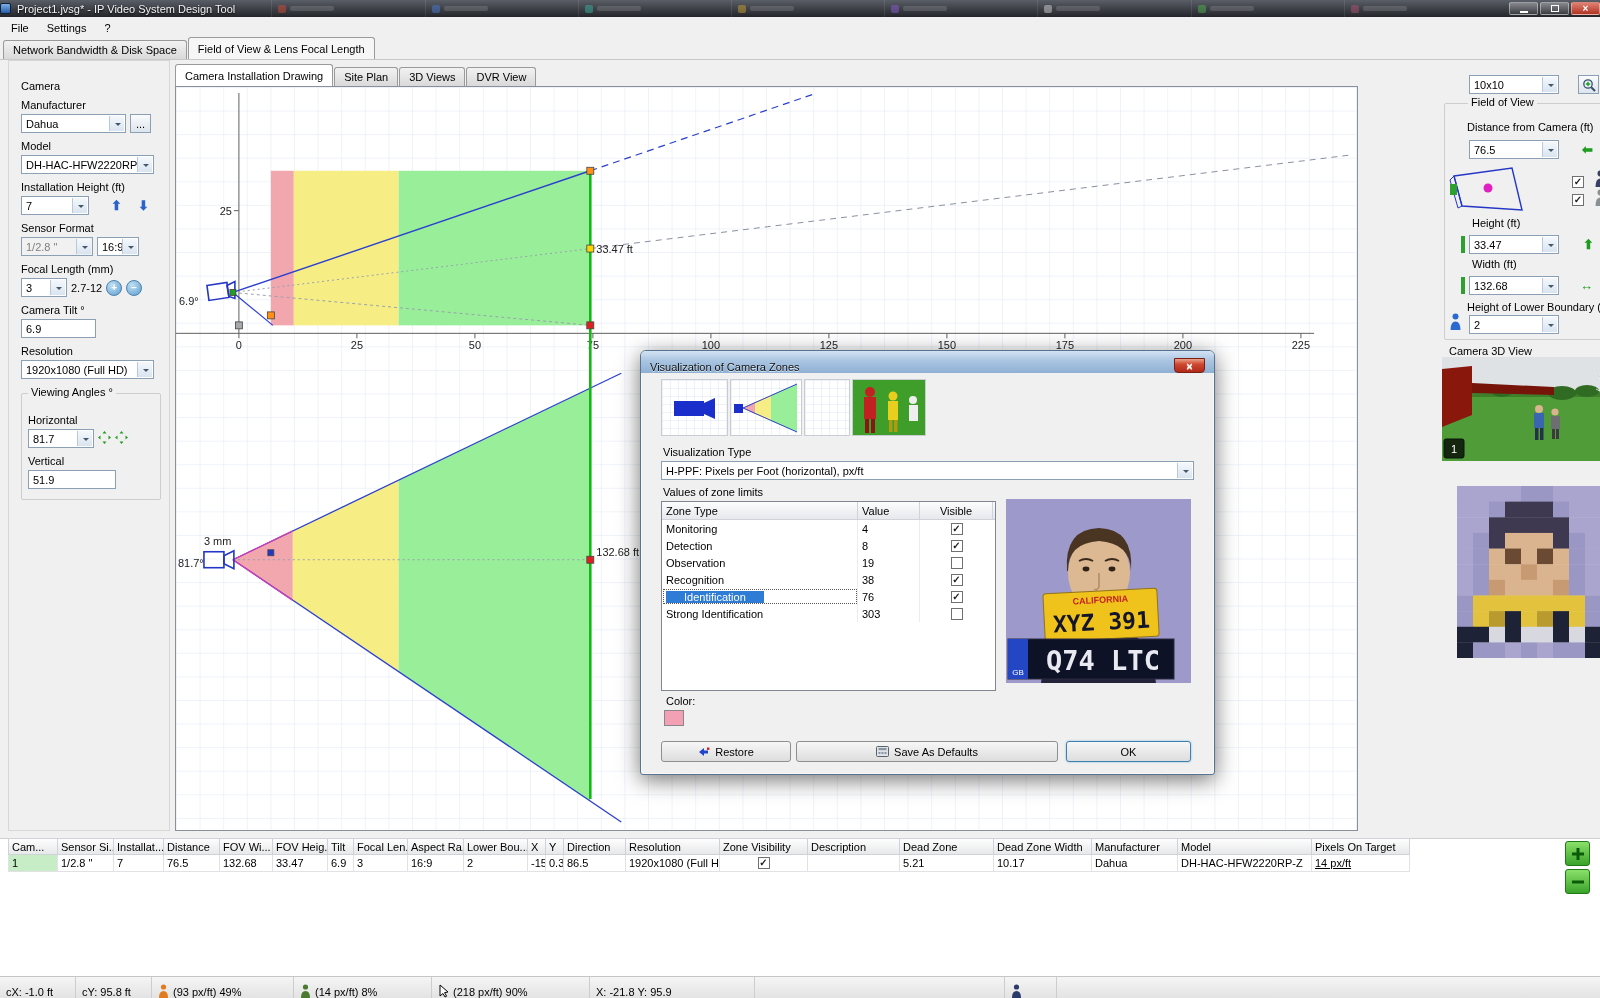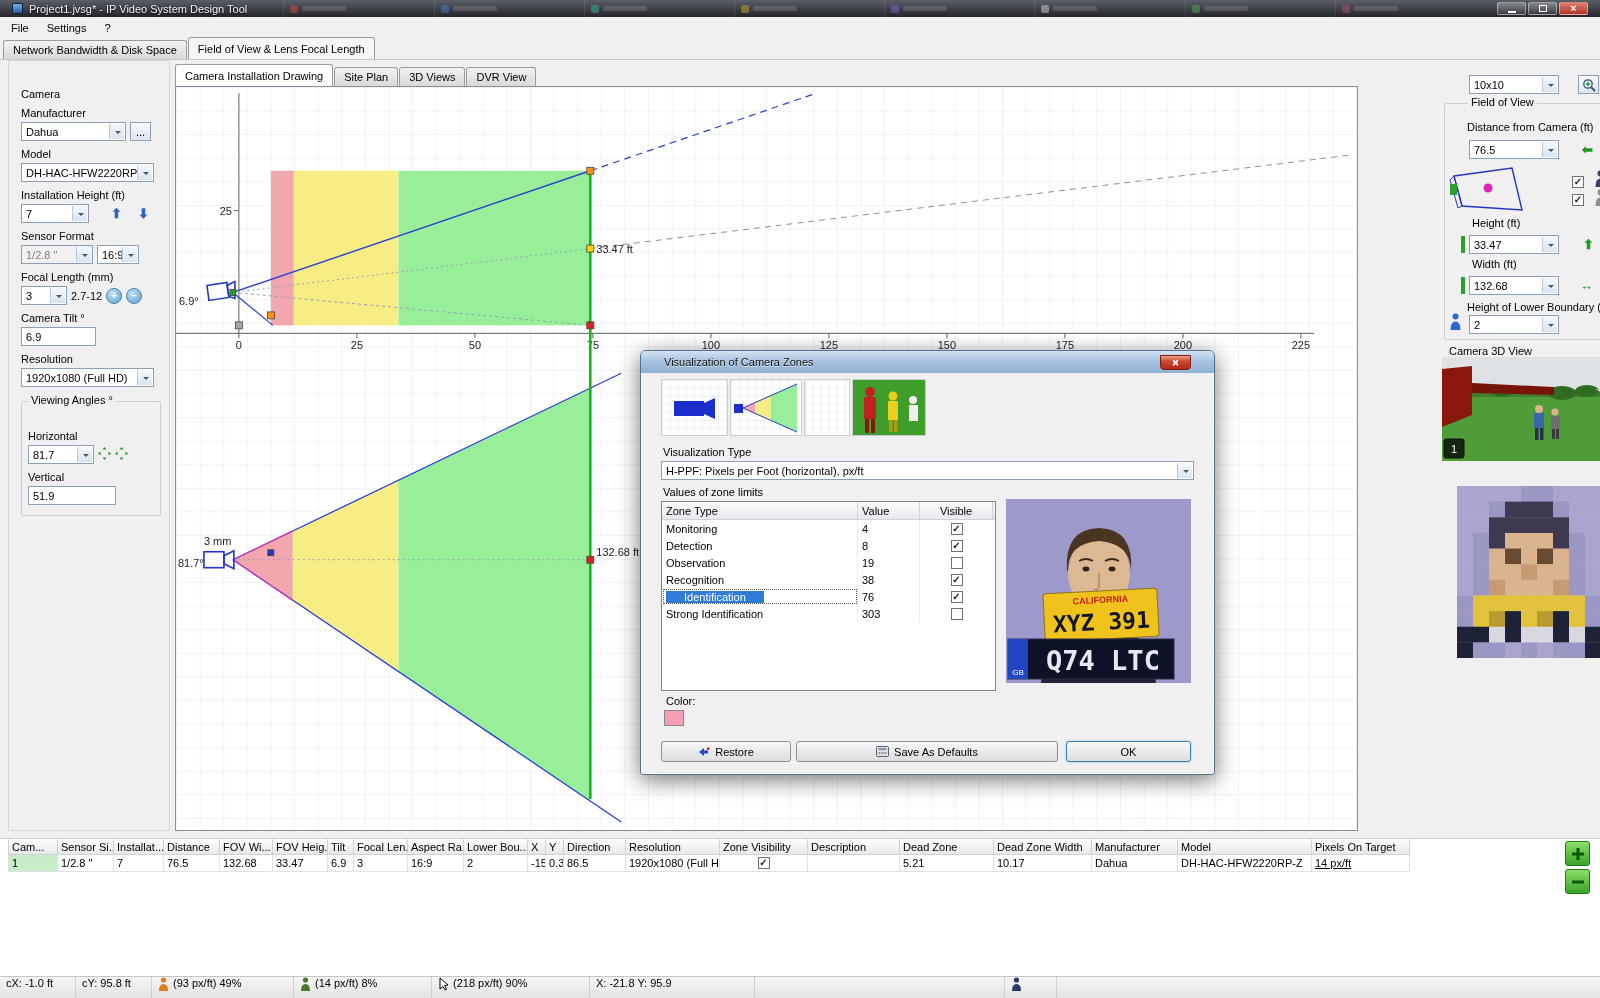--- a/index.html
+++ b/index.html
@@ -1,20 +1,20 @@
 <!DOCTYPE html>
 <html><head>
 <meta charset="utf-8">
 <style>
 *{box-sizing:border-box;margin:0;padding:0}
 body{font-family:"Liberation Sans",sans-serif;font-size:11px;color:#000;background:#666}
 #app{position:relative;width:1600px;height:998px;background:#f0f0f0;overflow:hidden}
 
 
-.titlebar{position:absolute;top:0;left:0;right:0;height:17px;background:linear-gradient(#5a5e66,#23252b);display:flex;align-items:center;color:#f2f2f2;padding:0 12px;gap:6px;z-index:20}
+.titlebar{position:absolute;top:0;left:0;right:0;height:17px;background:linear-gradient(#5a5e66,#23252b);display:flex;align-items:center;color:#f2f2f2;padding:0 0;gap:6px;z-index:20}
 .app-ico{width:11px;height:11px;background:linear-gradient(#7ab0e8,#2a5aa8);border:1px solid #123;border-radius:2px;flex:0 0 auto}
 .title-text{white-space:nowrap;text-shadow:0 1px 2px #000}
 .ghosts{display:flex;flex:1;height:100%;margin-left:30px;opacity:.5;overflow:hidden}
 .ghost{flex:1;border-left:1px solid rgba(255,255,255,.18);display:flex;align-items:center;gap:4px;padding-left:6px;min-width:0}
 .gdot{width:8px;height:8px;border-radius:2px;flex:0 0 auto}
 .gbar{width:44px;height:5px;background:rgba(255,255,255,.28);border-radius:2px;flex:0 0 auto}
 .win-controls{display:flex;gap:2px;margin-left:6px}
 .win-btn{width:29px;height:13px;border-radius:2px;background:linear-gradient(rgba(255,255,255,.3),rgba(255,255,255,.06));border:1px solid rgba(255,255,255,.4);display:flex;align-items:center;justify-content:center;color:#fff}
 .win-btn.close{background:linear-gradient(#e08070,#b03325)}
 .minbar{width:8px;height:2px;background:#fff;margin-top:6px}
@@ -27,21 +27,21 @@
 .apptabs,.draw-tabs{display:flex;align-items:flex-end;gap:1px}
 .apptabs{position:absolute;top:38px;left:0;right:0;height:22px;padding-left:3px;border-bottom:1px solid #c8c8c8}
 .apptab,.draw-tab{border:1px solid #9a9a9a;border-bottom:none;border-radius:3px 3px 0 0;background:linear-gradient(#f2f2f2,#d9d9d9);padding:0 9px;height:19px;display:flex;align-items:center;white-space:nowrap}
 .apptab.active,.draw-tab.active{background:#f6f6f6;height:22px;position:relative;z-index:2}
 .draw-tabs{position:absolute;top:64px;left:175px;height:22px;z-index:3}
 .draw-tab.active{background:#fff}
 
 
 .left-panel{position:absolute;top:60px;left:8px;width:162px;height:771px;background:#f0f0f0;border:1px solid #d7d7d7;padding:11px 8px 0 12px;z-index:2}
 .lab{margin:7px 0 3px 0;white-space:nowrap}
-.lab.first{margin-top:16px}
+.lab.first{margin-top:8px}
 .row{display:flex;align-items:center;gap:4px}
 .dd{position:relative;height:19px;background:#fff;border:1px solid #8ba0b5;display:flex;align-items:center;padding:0 17px 0 4px;white-space:nowrap;overflow:hidden}
 .dd::before{content:"";position:absolute;top:1px;right:1px;bottom:1px;width:14px;background:linear-gradient(#f4f8fc,#d9e4f0);border-left:1px solid #b9c8da}
 .dd::after{content:"";position:absolute;right:4px;top:8px;border:3px solid transparent;border-top-color:#44576b}
 .dd.disabled{background:#f1f1f1;color:#808080}
 .tb{height:19px;background:#fff;border:1px solid #8ba0b5;display:flex;align-items:center;padding:0 4px}
 .sq-btn{width:21px;height:19px;border:1px solid #8ba0b5;background:linear-gradient(#fafbfc,#dde4ec);display:flex;align-items:center;justify-content:center}
 .arrow-ico{color:#2a64c8;font-weight:bold;font-size:13px;line-height:1}
 .round-btn{width:16px;height:16px;border-radius:50%;background:radial-gradient(circle at 35% 30%,#bfe0f2,#5f9fd0);border:1px solid #4a7fae;color:#fff;font-size:10px;font-weight:bold;display:flex;align-items:center;justify-content:center}
 .groupbox{position:relative;border:1px solid #cdcdcd;border-radius:2px;padding:12px 6px 10px 6px;margin-top:14px}
@@ -57,21 +57,21 @@
 .right-panel{position:absolute;top:60px;left:1442px;width:237px;height:771px;z-index:2}
 .rp-abs{position:absolute}
 .fov-group{position:absolute;left:2px;top:43px;width:232px;height:237px;border:1px solid #cdcdcd;border-radius:2px}
 .vbar{width:4px;height:17px;background:#2fa02f}
 .cb{width:12px;height:12px;background:#fff;border:1px solid #707070;display:inline-flex;align-items:center;justify-content:center;font-size:10px;line-height:1}
 .cb.checked::after{content:"✓";color:#1a1a1a;font-weight:bold}
 .view3d,.pixelart{display:block}
 
 
 .dialog{position:absolute;left:640px;top:350px;width:575px;height:425px;background:#f0f0f0;border:1px solid #56738f;border-radius:6px 6px 3px 3px;box-shadow:0 5px 22px rgba(0,0,0,.55),0 0 0 1px rgba(255,255,255,.5) inset;z-index:40}
-.dlg-title{height:22px;border-radius:5px 5px 0 0;background:linear-gradient(#d3e2f3,#a9c4e1 45%,#8fb0d4);display:flex;align-items:center;padding:0 23px;color:#111;text-shadow:0 1px 0 rgba(255,255,255,.7)}
+.dlg-title{height:22px;border-radius:5px 5px 0 0;background:linear-gradient(#d3e2f3,#a9c4e1 45%,#8fb0d4);display:flex;align-items:flex-end;padding:0 9px;color:#111;text-shadow:0 1px 0 rgba(255,255,255,.7)}
 .dlg-close{margin-left:auto;width:31px;height:15px;border-radius:0 0 4px 4px;background:linear-gradient(#e9a28b,#cf4830 40%,#b1291a);border:1px solid #7c1e12;color:#fff;display:flex;align-items:center;justify-content:center;font-size:11px;font-weight:bold}
 .dlg-strip{position:absolute;left:20px;top:28px;display:flex;gap:2px}
 .dlg-strip svg{border:1px solid #c8cdd4;display:block}
 .dlg-label{position:absolute;white-space:nowrap}
 .ztable{position:absolute;left:20px;top:150px;width:335px;height:190px;border:1px solid #808690;background:#fff;overflow:hidden}
 .zhead{display:flex;height:18px;background:linear-gradient(#fdfdfe,#e6e8ec);border-bottom:1px solid #cfd2d8}
 .zhead .zc{border-right:1px solid #cfd2d8}
 .zc{display:flex;align-items:center;padding-left:4px;overflow:hidden;white-space:nowrap}
 .zc1{width:196px}.zc2{width:62px}.zc3{width:73px;justify-content:center;padding-left:0}
 .zrow{display:flex;height:17px;background:#fff}
@@ -86,21 +86,21 @@
 
 .white-band{position:absolute;left:0;top:838px;width:1600px;height:138px;background:#fff;border-top:1px solid #d0d0d0;z-index:1}
 .btable{position:absolute;left:8px;top:838px;z-index:3}
 .btr{display:flex}
 .bth{height:17px;background:linear-gradient(#fefefe,#e7e8ea);border:1px solid #cfd2d8;border-left:none;display:flex;align-items:center;padding:0 3px;overflow:hidden;white-space:nowrap}
 .bth:first-child{border-left:1px solid #cfd2d8}
 .btd{height:17px;border:1px solid #e2e2e6;border-top:none;border-left:none;background:#fff;display:flex;align-items:center;padding:0 3px;overflow:hidden;white-space:nowrap}
 .btd:first-child{border-left:1px solid #e2e2e6;background:#c6edc6}
 .pm-btn{position:absolute;width:25px;height:25px;background:linear-gradient(#8ae06a,#3aa32a);border:1px solid #1e7a14;border-radius:3px;display:flex;align-items:center;justify-content:center;z-index:6}
 .statusbar{position:absolute;left:0;top:976px;width:1600px;height:22px;background:linear-gradient(#f5f5f5,#e3e3e3);border-top:1px solid #c6c6c6;display:flex;align-items:center;z-index:6}
-.sb-seg{height:100%;display:flex;align-items:flex-start;gap:4px;padding:0 6px;border-right:1px solid #cdcdcd;white-space:nowrap}
+.sb-seg{height:100%;display:flex;align-items:flex-end;gap:4px;padding:0 6px;border-right:1px solid #cdcdcd;white-space:nowrap}
 </style>
 </head>
 <body>
 
 <svg width="0" height="0" style="position:absolute">
   <defs>
     <pattern id="minigrid" width="8" height="8" patternUnits="userSpaceOnUse">
       <rect width="8" height="8" fill="#ffffff"></rect>
       <path d="M8 0H0V8" fill="none" stroke="#dde5f1"></path>
     </pattern>

